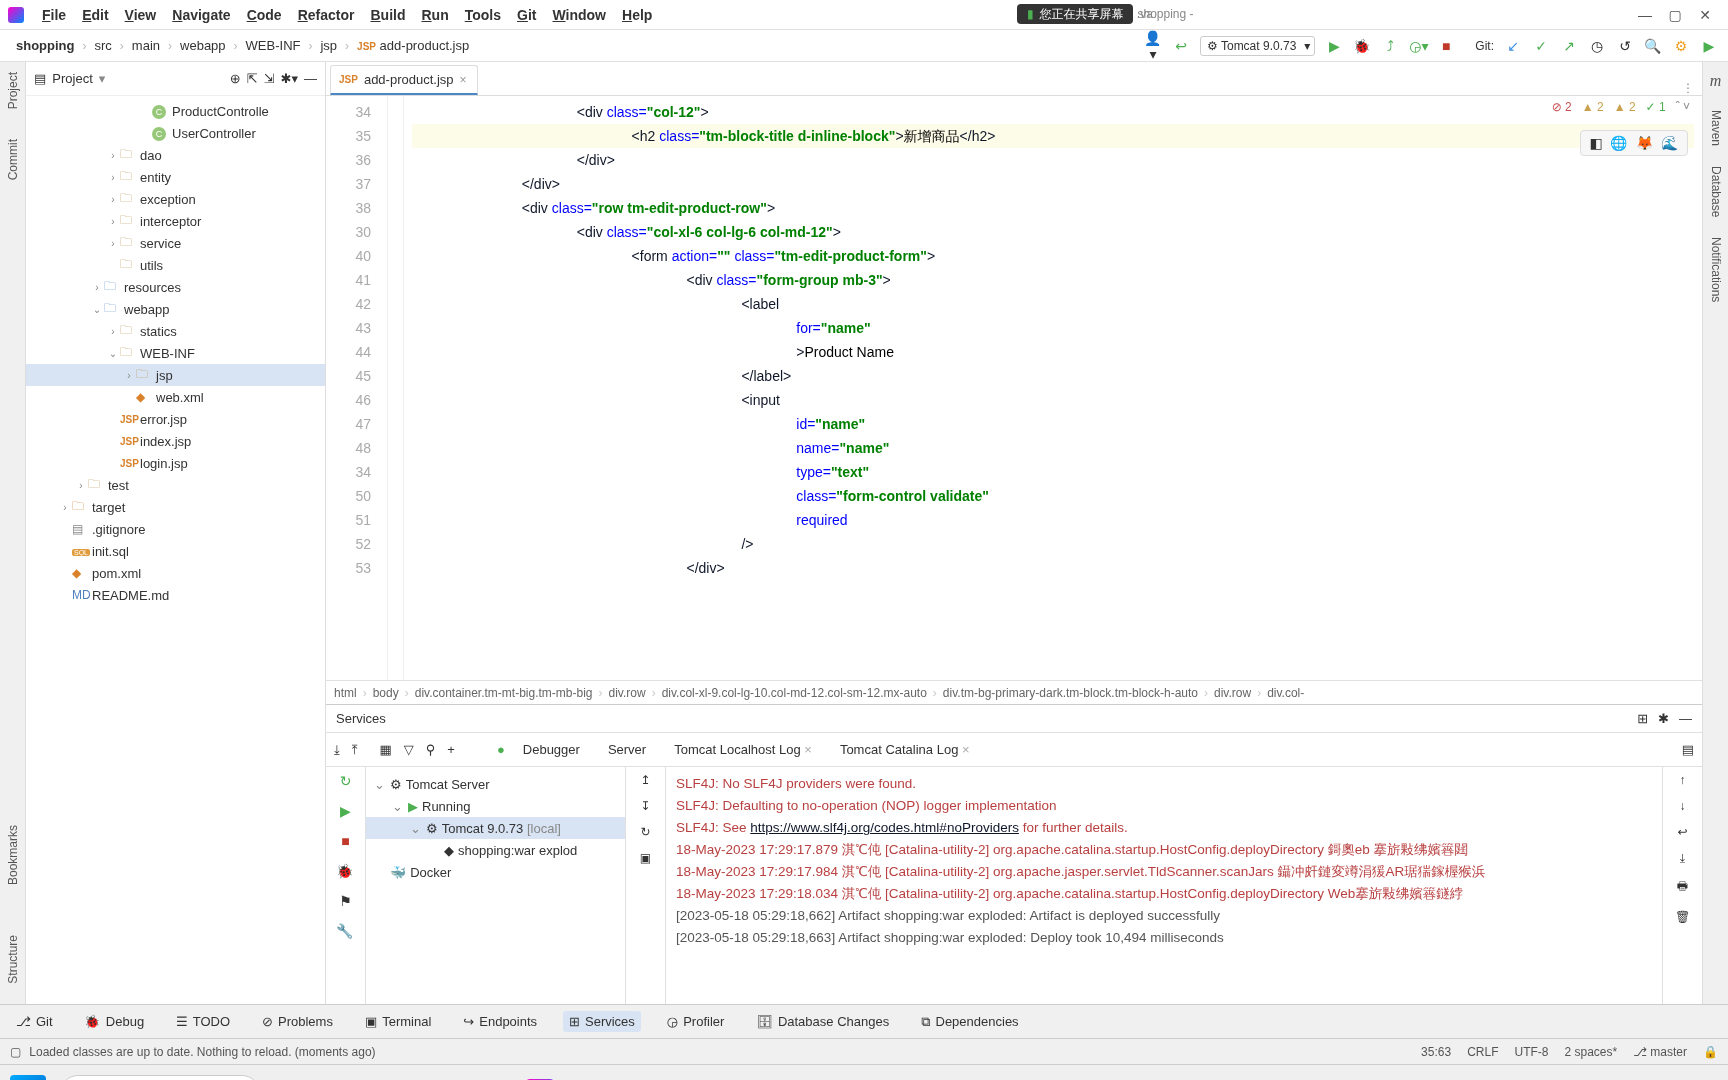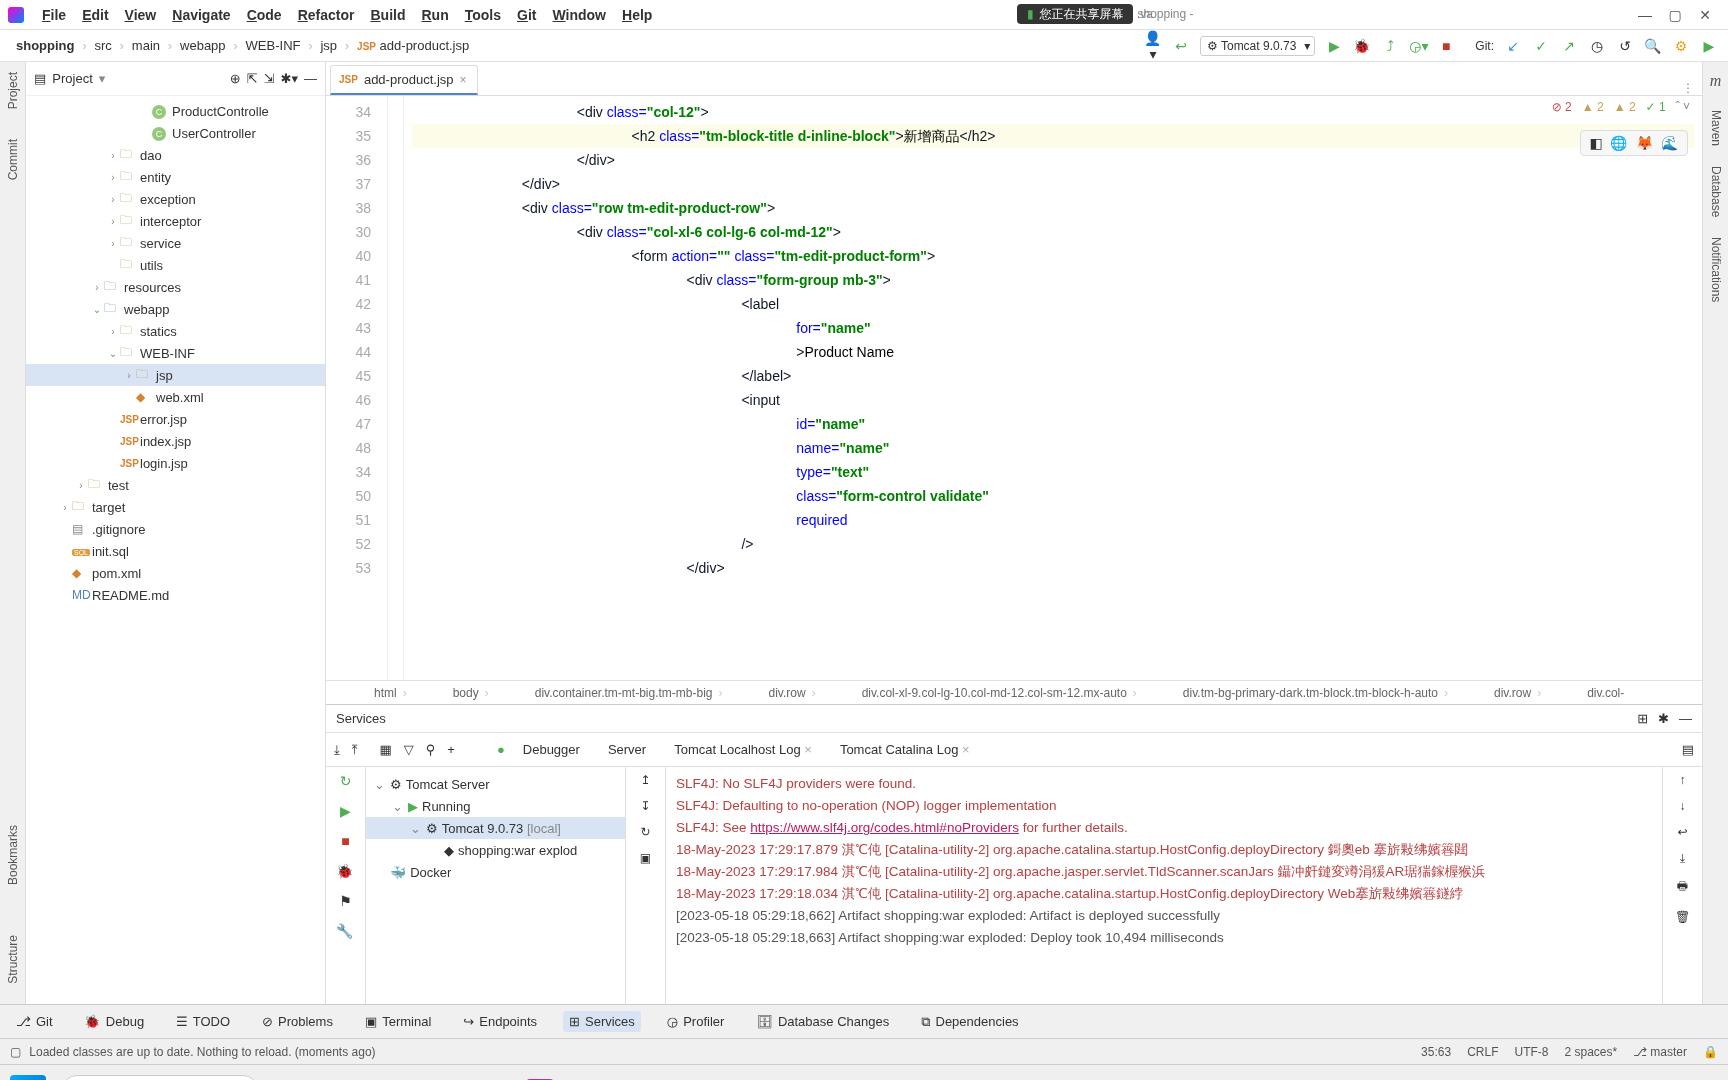--- a/index.html
+++ b/index.html
@@ -65,38 +65,38 @@
 .attr { color: #0000ff; }
 .val { color: #008000; font-weight: bold; }
 .txt { color: #000; }
 .browser-icons { position: absolute; top: 34px; right: 14px; background: #f7f7f7; border: 1px solid #ddd; border-radius: 4px; padding: 4px 8px; display: flex; gap: 8px; font-size: 14px; }
 .warn-bar { position: absolute; top: 4px; right: 12px; font-size: 12px; display: flex; gap: 10px; align-items: center; color: #888; }
 .warn-bar .err { color: #c84e4e; }
 .warn-bar .warn { color: #c8a04e; }
 .warn-bar .ok { color: #4caf50; }
 
 .breadcrumb-bottom { height: 24px; border-top: 1px solid #e0e0e0; display: flex; align-items: center; padding: 0 8px; font-size: 12px; gap: 6px; color: #666; overflow: hidden; }
-.breadcrumb-bottom .bc { white-space: nowrap; margin-left: 40px; }
+.breadcrumb-bottom .bc { white-space: nowrap; }
 .breadcrumb-bottom .sep { color: #ccc; }
 
 
 .services { height: 300px; border-top: 1px solid #ccc; background: #fff; display: flex; flex-direction: column; }
 .svc-header { height: 28px; display: flex; align-items: center; padding: 0 10px; border-bottom: 1px solid #e0e0e0; font-size: 13px; }
 .svc-header .title { font-weight: 500; }
 .svc-toolbar { height: 34px; border-bottom: 1px solid #e0e0e0; display: flex; align-items: center; padding: 0 8px; gap: 12px; font-size: 13px; }
 .svc-layout { flex: 1; display: flex; min-height: 0; }
 .svc-left-tb { width: 40px; border-right: 1px solid #e0e0e0; display: flex; flex-direction: column; align-items: center; padding: 6px 0; gap: 14px; font-size: 14px; }
 .svc-tree { width: 260px; border-right: 1px solid #e0e0e0; padding: 6px 0; font-size: 13px; }
 .svc-tree-row { display: flex; align-items: center; height: 22px; padding: 0 6px; gap: 4px; }
 .svc-tree-row.sel { background: #d8e4f3; }
 .svc-mid { width: 110px; border-right: 1px solid #e0e0e0; padding: 6px; font-size: 13px; }
 .svc-mid-tb { width: 40px; border-right: 1px solid #e0e0e0; display: flex; flex-direction: column; align-items: center; padding: 6px 0; gap: 12px; }
 .svc-console { flex: 1; padding: 6px 10px; font-family: Consolas, monospace; font-size: 13.5px; line-height: 22px; overflow: auto; color: #555; white-space: pre; }
 .svc-console .red { color: #b94040; }
-.svc-console a { color: #be185d; text-decoration: underline; }
+.svc-console a { color: #0f172a; text-decoration: underline; }
 .svc-right-tb { width: 40px; border-left: 1px solid #e0e0e0; display: flex; flex-direction: column; align-items: center; padding: 6px 0; gap: 12px; }
 
 
 .bottom-tabs { height: 34px; background: #f0f0f0; border-top: 1px solid #ccc; display: flex; align-items: center; padding: 0 10px; gap: 20px; font-size: 13px; }
 .bottom-tabs .bt { display: flex; align-items: center; gap: 5px; padding: 3px 6px; }
 .bottom-tabs .bt.active { background: #d8e4f3; border-radius: 3px; }
 
 
 .status-bar { height: 26px; background: #f0f0f0; border-top: 1px solid #ccc; display: flex; align-items: center; padding: 0 10px; font-size: 12px; color: #555; }
 .status-bar .right { margin-left: auto; display: flex; gap: 16px; }

